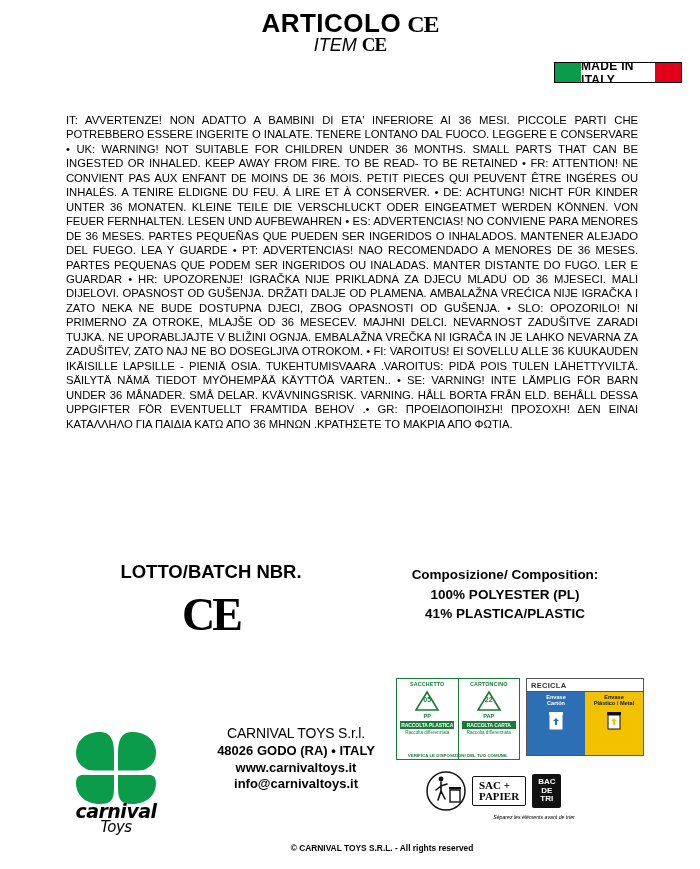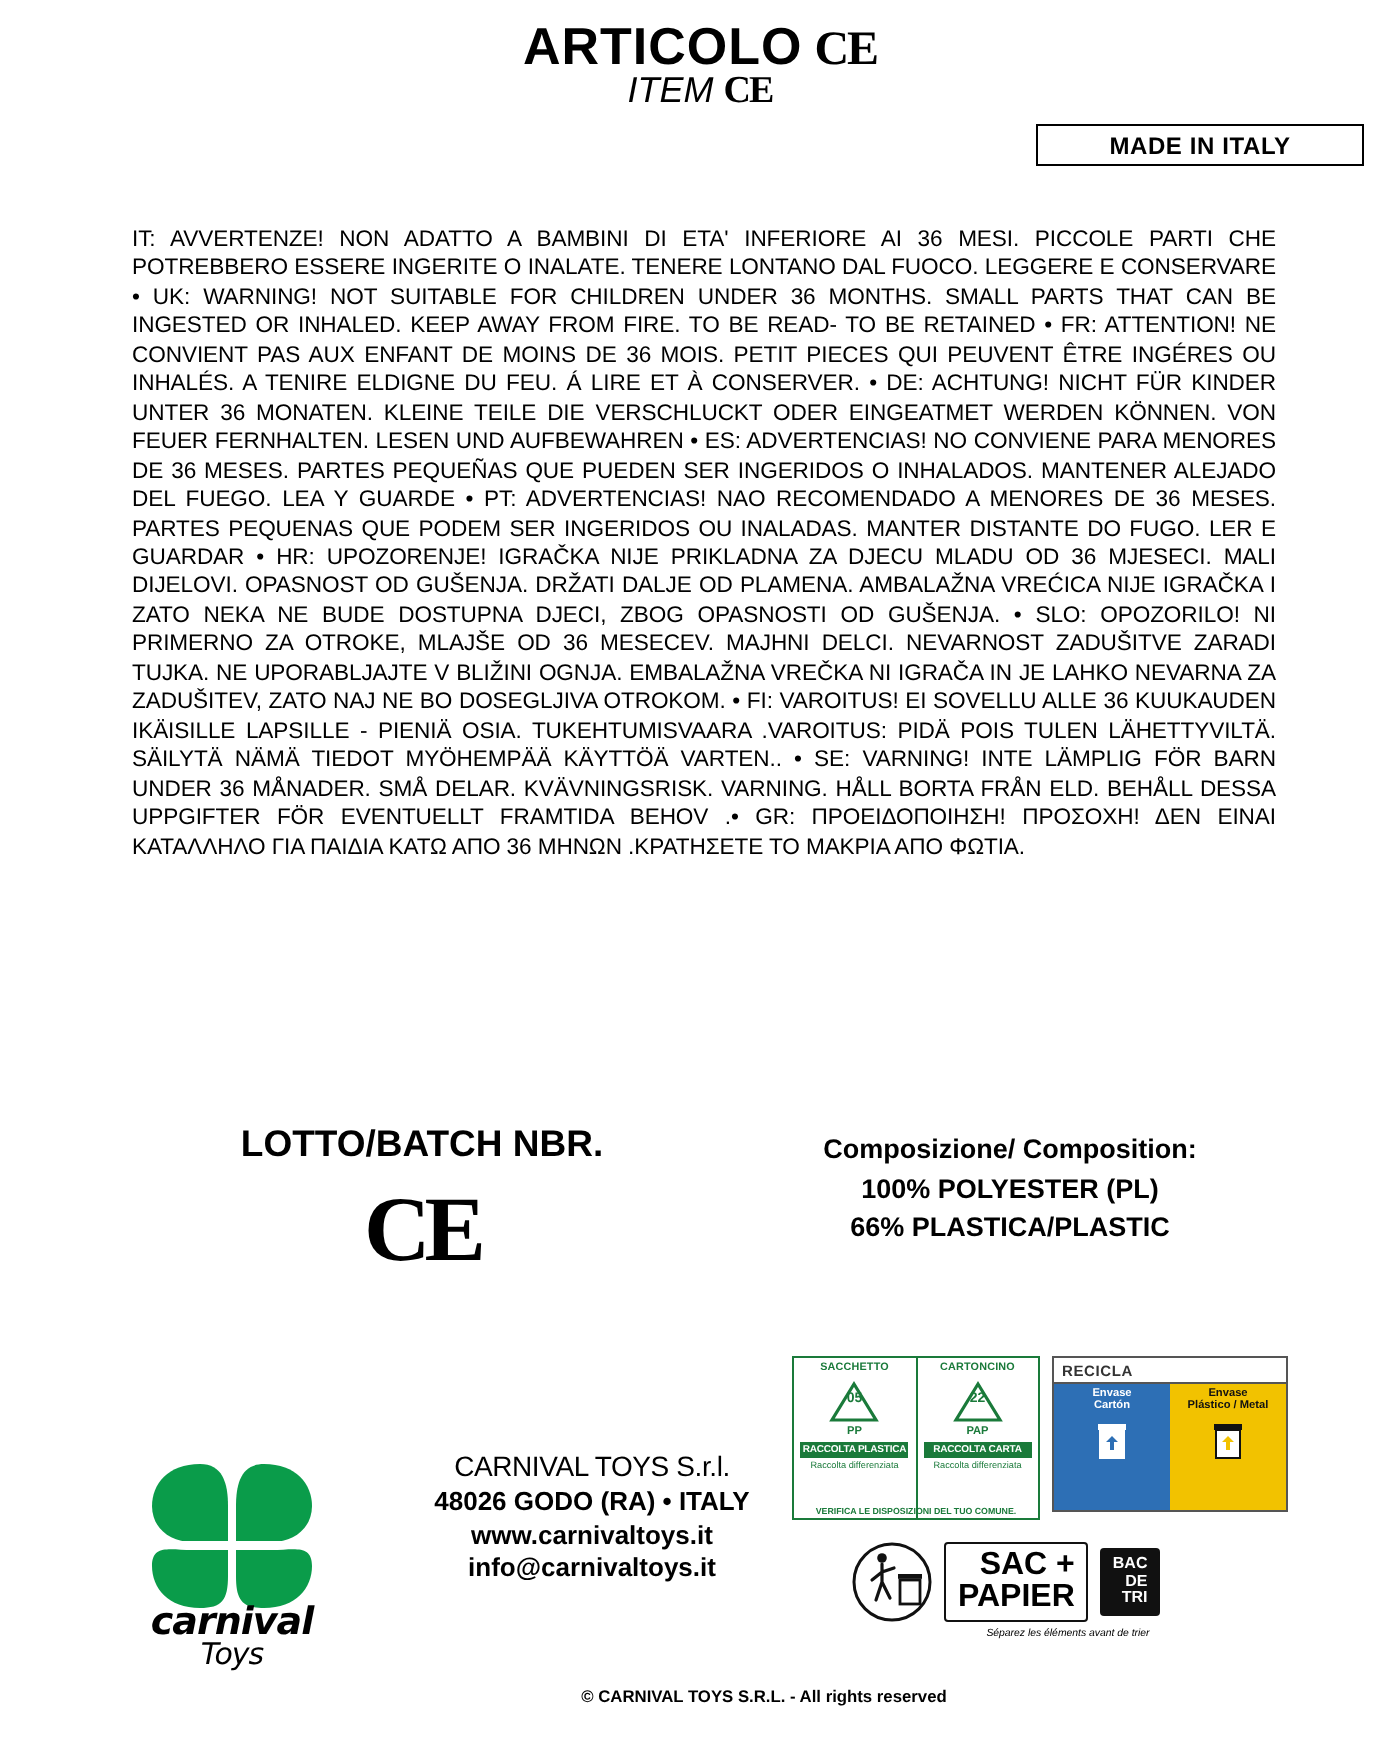--- a/index.html
+++ b/index.html
@@ -47,27 +47,26 @@
     letter-spacing: -1px;
     font-size: 19px;
     margin-left: 5px;
   }
 
   
   .flag-badge {
     position: absolute;
     top: 62px;
     right: 18px;
-    width: 164px;
+    width: 128px;
     height: 21px;
     display: flex;
     border: 1px solid #000;
     box-sizing: border-box;
     overflow: hidden;
-    align-items: center;
   }
   .flag-badge .bar-green { width: 26px; background: #0a9c4a; }
   .flag-badge .bar-red   { width: 26px; background: #e2001a; }
   .flag-badge .bar-white {
     flex: 1;
     background: #ffffff;
     display: flex;
     align-items: center;
     justify-content: center;
     font-size: 12px;
@@ -292,32 +291,33 @@
   }
   .rec-fr .inner {
     display: flex;
     align-items: center;
     gap: 6px;
   }
   .fr-sac {
     border: 1.5px solid #111;
     border-radius: 2px;
     padding: 3px 6px;
-    font-size: 16px;
+    font-size: 11px;
     font-weight: bold;
     line-height: 1.0;
-    text-align: right;
+    text-align: left;
+    font-family: Liberation Serif, serif;
   }
   .fr-bac {
     background: #111;
     color: #fff;
     font-size: 8px;
     font-weight: bold;
     line-height: 1.05;
-    text-align: right;
+    text-align: center;
     padding: 4px 6px;
     border-radius: 2px;
   }
   .fr-note {
     margin-top: 2px;
     font-size: 5.2px;
     font-style: italic;
     text-align: center;
     width: 100%;
   }
@@ -355,21 +355,21 @@
 <div class="warnings">IT: AVVERTENZE! NON ADATTO A BAMBINI DI ETA' INFERIORE AI 36 MESI. PICCOLE PARTI CHE POTREBBERO ESSERE INGERITE O INALATE. TENERE LONTANO DAL FUOCO. LEGGERE E CONSERVARE • UK: WARNING! NOT SUITABLE FOR CHILDREN UNDER 36 MONTHS. SMALL PARTS THAT CAN BE INGESTED OR INHALED. KEEP AWAY FROM FIRE. TO BE READ- TO BE RETAINED • FR: ATTENTION! NE CONVIENT PAS AUX ENFANT DE MOINS DE 36 MOIS. PETIT PIECES QUI PEUVENT ÊTRE  INGÉRES OU INHALÉS. A TENIRE ELDIGNE DU FEU. Á LIRE ET À CONSERVER. • DE: ACHTUNG! NICHT FÜR KINDER UNTER 36 MONATEN. KLEINE TEILE DIE VERSCHLUCKT ODER EINGEATMET WERDEN KÖNNEN. VON FEUER FERNHALTEN. LESEN UND AUFBEWAHREN • ES: ADVERTENCIAS! NO CONVIENE PARA MENORES DE 36 MESES. PARTES PEQUEÑAS QUE PUEDEN SER INGERIDOS O INHALADOS. MANTENER ALEJADO DEL FUEGO. LEA Y GUARDE • PT: ADVERTENCIAS! NAO RECOMENDADO A MENORES DE 36 MESES. PARTES PEQUENAS QUE PODEM SER INGERIDOS OU INALADAS. MANTER DISTANTE DO FUGO. LER E GUARDAR • HR: UPOZORENJE! IGRAČKA NIJE PRIKLADNA ZA DJECU MLADU OD 36 MJESECI. MALI DIJELOVI. OPASNOST OD GUŠENJA. DRŽATI DALJE OD PLAMENA. AMBALAŽNA VREĆICA NIJE IGRAČKA I ZATO NEKA NE BUDE DOSTUPNA DJECI, ZBOG OPASNOSTI OD GUŠENJA. • SLO: OPOZORILO! NI PRIMERNO ZA OTROKE, MLAJŠE OD 36 MESECEV. MAJHNI DELCI. NEVARNOST ZADUŠITVE ZARADI TUJKA. NE UPORABLJAJTE V BLIŽINI OGNJA. EMBALAŽNA VREČKA NI IGRAČA IN JE LAHKO NEVARNA ZA ZADUŠITEV, ZATO NAJ NE BO DOSEGLJIVA OTROKOM. • FI: VAROITUS! EI SOVELLU ALLE 36 KUUKAUDEN IKÄISILLE LAPSILLE - PIENIÄ OSIA. TUKEHTUMISVAARA .VAROITUS: PIDÄ POIS TULEN LÄHETTYVILTÄ. SÄILYTÄ NÄMÄ TIEDOT MYÖHEMPÄÄ KÄYTTÖÄ VARTEN.. • SE: VARNING! INTE LÄMPLIG FÖR BARN UNDER 36 MÅNADER. SMÅ DELAR. KVÄVNINGSRISK. VARNING. HÅLL BORTA FRÅN ELD. BEHÅLL DESSA UPPGIFTER FÖR EVENTUELLT FRAMTIDA BEHOV .• GR: ΠΡΟΕΙΔΟΠΟΙΗΣΗ! ΠΡΟΣΟΧΗ! ΔΕΝ ΕΙΝΑΙ ΚΑΤΑΛΛΗΛΟ ΓΙΑ ΠΑΙΔΙΑ ΚΑΤΩ ΑΠΟ 36 ΜΗΝΩΝ .ΚΡΑΤΗΣΕΤΕ ΤΟ ΜΑΚΡΙΑ ΑΠΟ ΦΩΤΙΑ.</div>
 
 <div class="lotto">
   <div class="lotto-title">LOTTO/BATCH NBR.</div>
   <div class="lotto-ce">CE</div>
 </div>
 
 <div class="composition">
   <div>Composizione/ Composition:</div>
   <div>100% POLYESTER (PL)</div>
-  <div>66% PLASTICA/PLASTIC</div>
+  <div>41% PLASTICA/PLASTIC</div>
 </div>
 
 <div class="logo">
   <div class="leaf">
     <svg width="92" height="80" viewBox="0 0 92 80" aria-hidden="true">
       <g fill="#0a9c4a">
         <path d="M30 6 C14 6 6 16 6 27 C6 38 15 45 26 45 L44 45 L44 27 C44 15 41 6 30 6 Z"></path>
         <path d="M62 6 C78 6 86 16 86 27 C86 38 77 45 66 45 L48 45 L48 27 C48 15 51 6 62 6 Z"></path>
         <path d="M30 78 C14 78 6 68 6 57 C6 46 15 49 26 49 L44 49 L44 62 C44 74 41 78 30 78 Z"></path>
         <path d="M62 78 C78 78 86 68 86 57 C86 46 77 49 66 49 L48 49 L48 62 C48 74 51 78 62 78 Z"></path>

